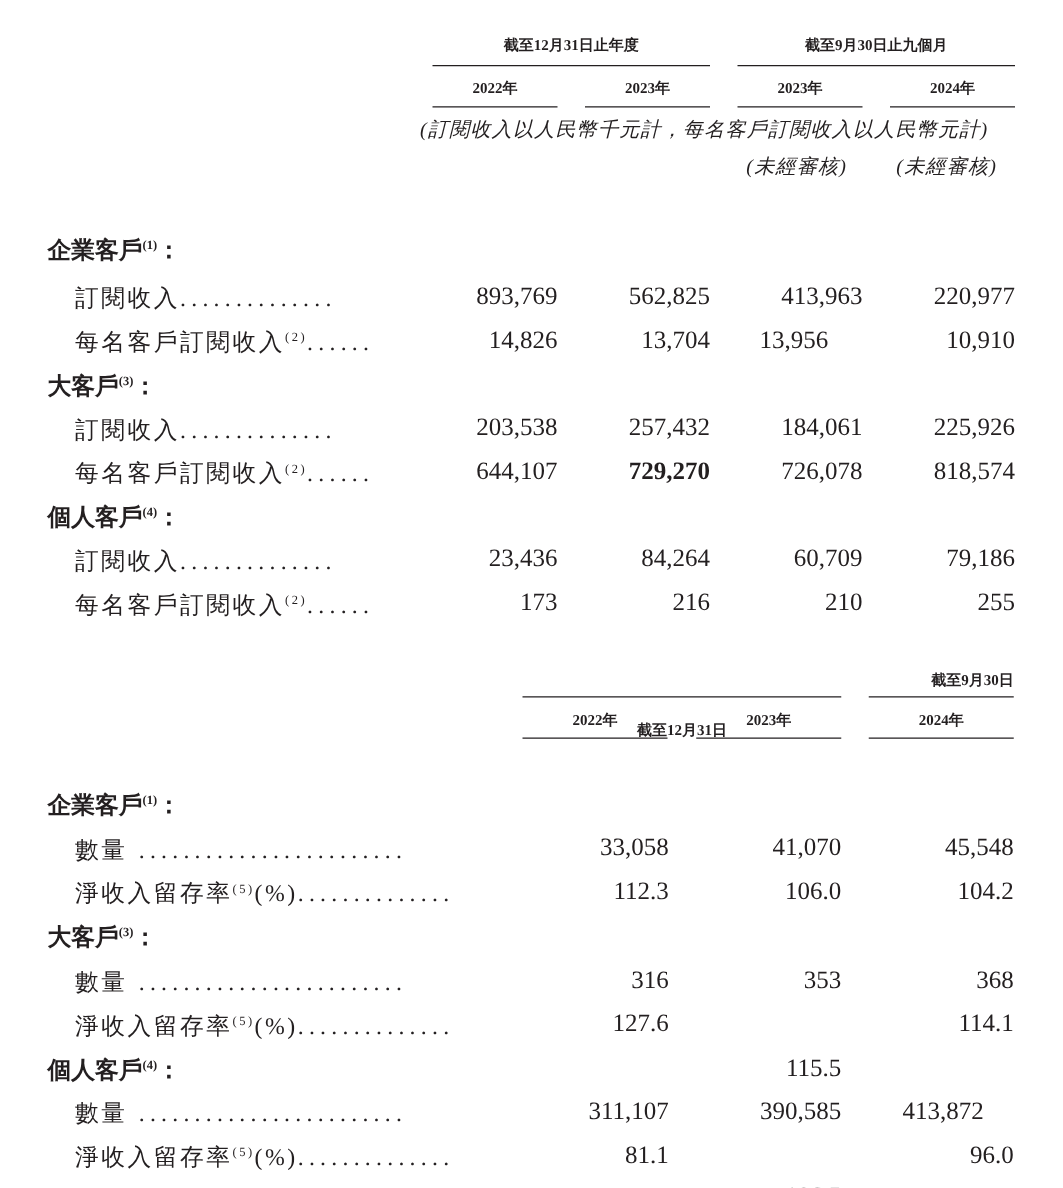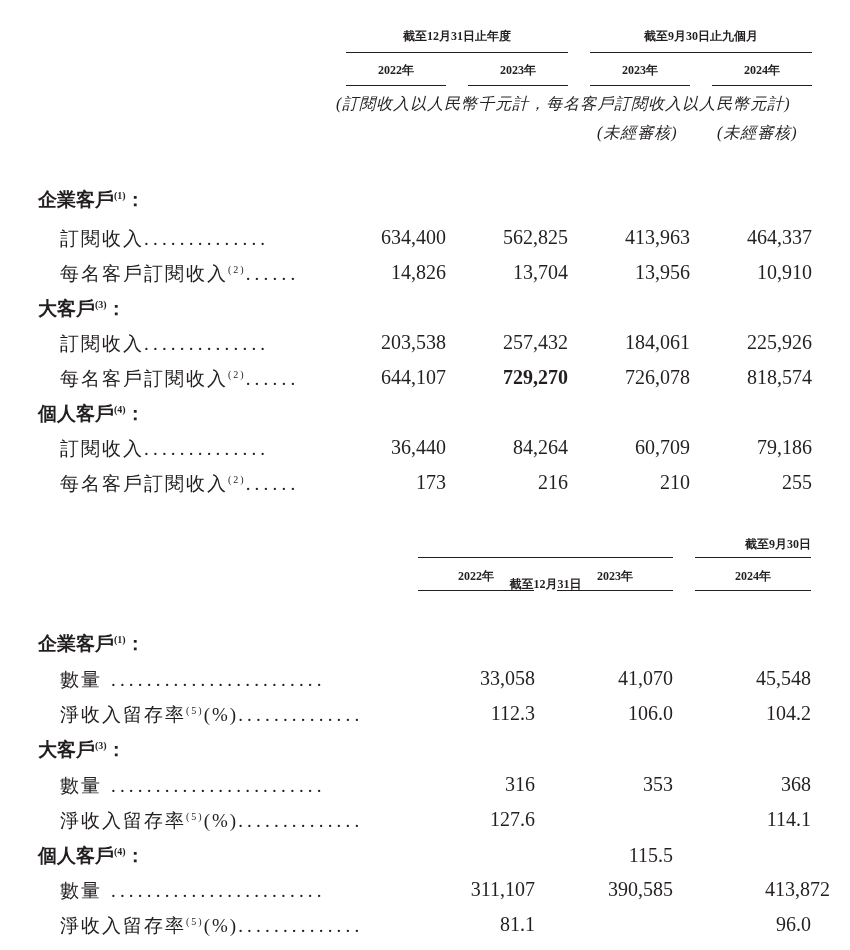--- a/index.html
+++ b/index.html
@@ -38,31 +38,31 @@
 <div class="abs note" style="left:336px; top:94px;">(訂閱收入以人民幣千元計，每名客戶訂閱收入以人民幣元計)</div>
 <div class="abs note" style="left:597px; top:123px;">(未經審核)</div>
 <div class="abs note" style="left:717px; top:123px;">(未經審核)</div>
 
 <div class="abs section" style="left:38px; top:187px;">
   <span>企業客戶</span><sup>(1)</sup><span>：</span>
 </div>
 <div class="abs label" style="left:60px; top:226px;">
   <span>訂閱收入</span><span class="dots">..............</span>
 </div>
-<div class="abs num" style="left:336px; top:226px;">634,400</div>
+<div class="abs num" style="left:336px; top:226px;">893,769</div>
 <div class="abs num" style="left:458px; top:226px;">562,825</div>
 <div class="abs num" style="left:580px; top:226px;">413,963</div>
-<div class="abs num" style="left:702px; top:226px;">464,337</div>
+<div class="abs num" style="left:702px; top:226px;">220,977</div>
 
 <div class="abs label" style="left:60px; top:261px;">
   <span>每名客戶訂閱收入</span><sup>(2)</sup><span class="dots">......</span>
 </div>
 <div class="abs num" style="left:336px; top:261px;">14,826</div>
 <div class="abs num" style="left:458px; top:261px;">13,704</div>
-<div class="abs num" style="left:580px; top:261px;">13,956</div>
+<div class="abs num" style="left:580px; top:261px;text-align:center;">13,956</div>
 <div class="abs num" style="left:702px; top:261px;">10,910</div>
 
 <div class="abs section" style="left:38px; top:296px;">
   <span>大客戶</span><sup>(3)</sup><span>：</span>
 </div>
 <div class="abs label" style="left:60px; top:331px;">
   <span>訂閱收入</span><span class="dots">..............</span>
 </div>
 <div class="abs num" style="left:336px; top:331px;">203,538</div>
 <div class="abs num" style="left:458px; top:331px;">257,432</div>
@@ -76,21 +76,21 @@
 <div class="abs num" style="left:458px; top:366px;font-weight:bold;">729,270</div>
 <div class="abs num" style="left:580px; top:366px;">726,078</div>
 <div class="abs num" style="left:702px; top:366px;">818,574</div>
 
 <div class="abs section" style="left:38px; top:401px;">
   <span>個人客戶</span><sup>(4)</sup><span>：</span>
 </div>
 <div class="abs label" style="left:60px; top:436px;">
   <span>訂閱收入</span><span class="dots">..............</span>
 </div>
-<div class="abs num" style="left:336px; top:436px;">36,440</div>
+<div class="abs num" style="left:336px; top:436px;">23,436</div>
 <div class="abs num" style="left:458px; top:436px;">84,264</div>
 <div class="abs num" style="left:580px; top:436px;">60,709</div>
 <div class="abs num" style="left:702px; top:436px;">79,186</div>
 
 <div class="abs label" style="left:60px; top:471px;">
   <span>每名客戶訂閱收入</span><sup>(2)</sup><span class="dots">......</span>
 </div>
 <div class="abs num" style="left:336px; top:471px;">173</div>
 <div class="abs num" style="left:458px; top:471px;">216</div>
 <div class="abs num" style="left:580px; top:471px;">210</div>
@@ -143,20 +143,20 @@
 <div class="abs num" style="left:701px; top:808px;">114.1</div>
 
 <div class="abs section" style="left:38px; top:843px;">
   <span>個人客戶</span><sup>(4)</sup><span>：</span>
 </div>
 <div class="abs label" style="left:60px; top:878px;">
   <span>數量</span><span class="dots"> ........................</span>
 </div>
 <div class="abs num" style="left:425px; top:878px;">311,107</div>
 <div class="abs num" style="left:563px; top:878px;">390,585</div>
-<div class="abs num" style="left:720px; top:878px;">413,872</div>
+<div class="abs num" style="left:677px; top:878px;">413,872</div>
 
 <div class="abs label" style="left:60px; top:913px;">
   <span>淨收入留存率</span><sup>(5)</sup><span>(%)</span><span class="dots">..............</span>
 </div>
 <div class="abs num" style="left:425px; top:913px;">81.1</div>
 <div class="abs num" style="left:563px; top:913px;margin-top:33px;">106.5</div>
 <div class="abs num" style="left:701px; top:913px;">96.0</div>
 
 </body></html>

